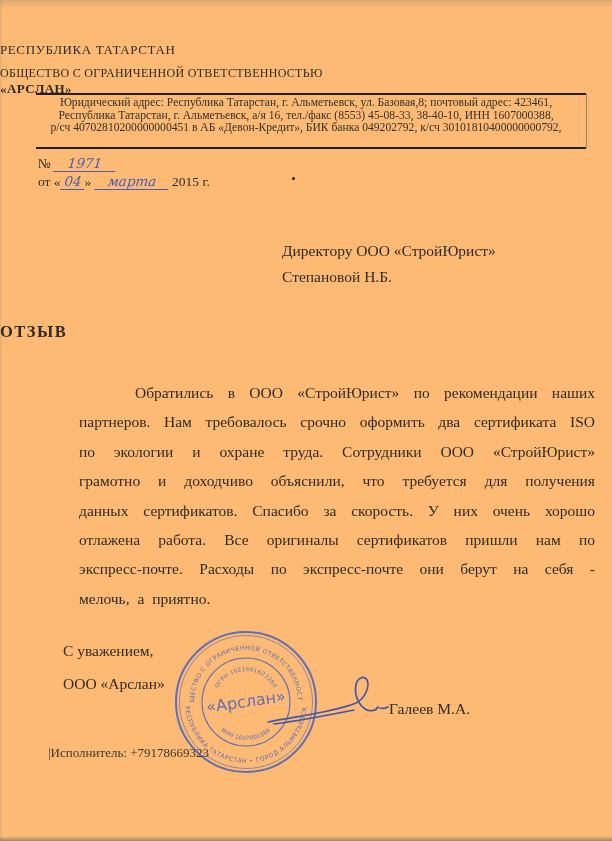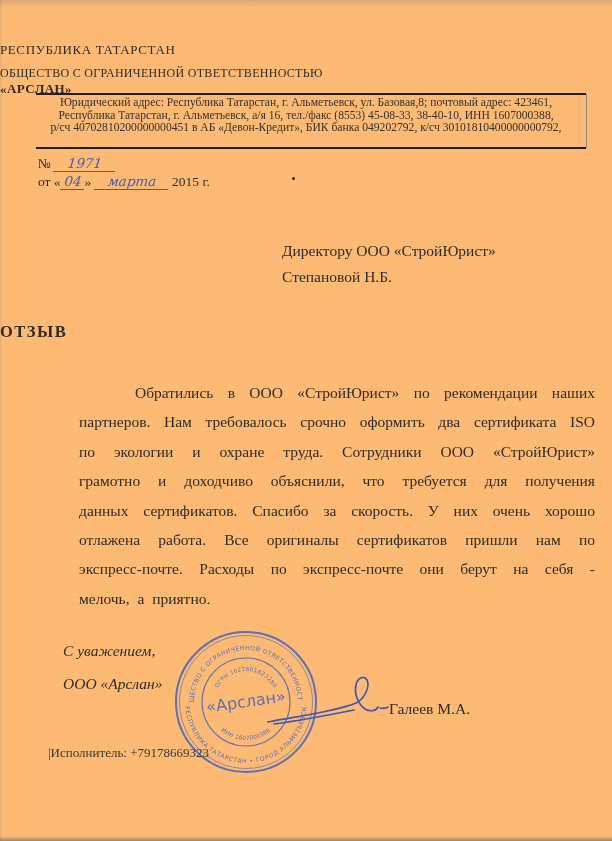--- a/index.html
+++ b/index.html
@@ -48,21 +48,21 @@
 
   .title{position:absolute;top:322px;left:0;width:100%;
     font-size:16.5px;font-weight:bold;letter-spacing:1.5px;}
 
   .body-text{position:absolute;top:378px;left:63px;width:516px;
     font-size:15.5px;line-height:29.4px;word-spacing:4px;margin-left:16px;}
   .body-line{text-align:justify;text-align-last:justify;white-space:normal;}
   .body-line.first{text-indent:56px;}
   .body-line.last{text-align-last:left;}
 
-  .closing{position:absolute;top:634px;left:63px;font-size:15.5px;line-height:33px;font-style:italic;}
+  .closing{position:absolute;top:634px;left:63px;font-size:15.5px;line-height:33px;}
   .signer{position:absolute;top:700px;left:389px;font-size:15.5px;}
   .executor{position:absolute;top:745px;left:48px;font-size:13px;color:#3a3733;}
 
   .stamp{position:absolute;left:171px;top:627px;width:150px;height:150px;opacity:.85;}
   .signature{position:absolute;left:264px;top:672px;width:130px;height:58px;}
 </style>
 </head>
 <body>
 
 <div class="page">

